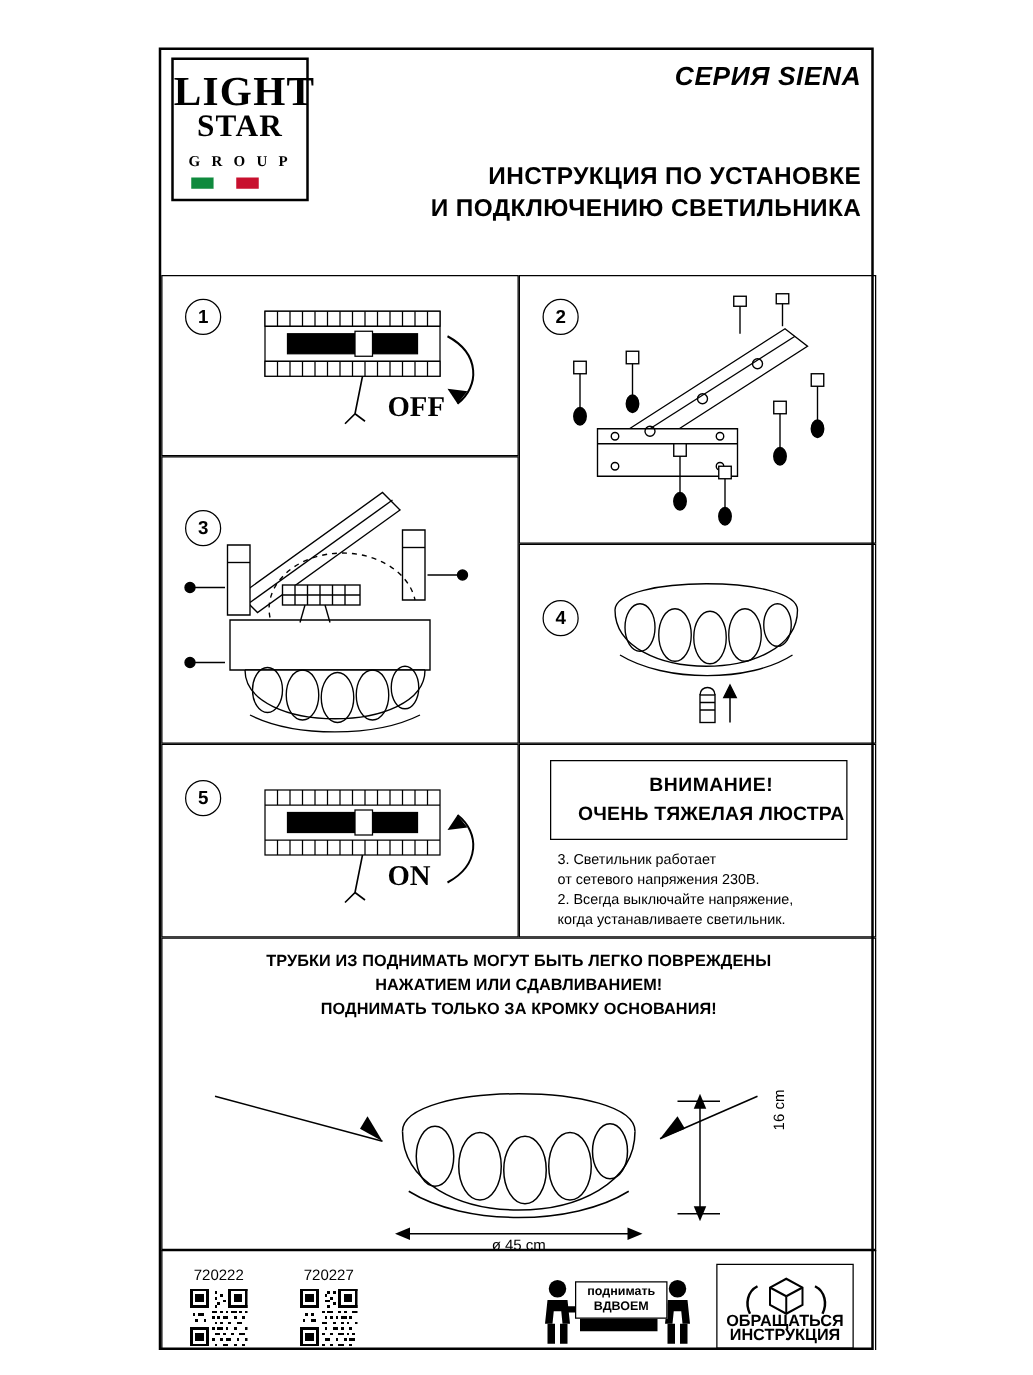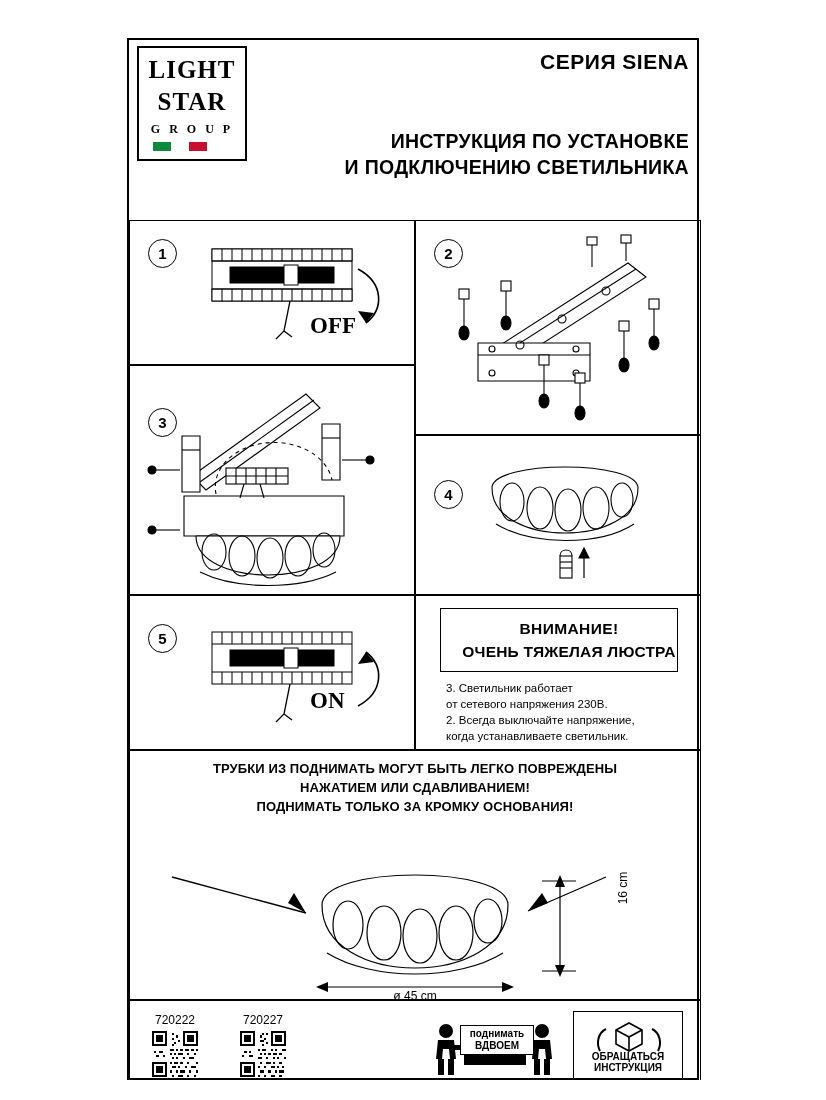--- a/index.html
+++ b/index.html
@@ -50,21 +50,21 @@
     font-family: "Liberation Serif", serif;
     font-weight: bold;
     color: #000;
     letter-spacing: 1px;
     text-align: center;
   }
   .logo-light {
     position: absolute;
     left: 0; right: 0;
     top: 8px;
-    font-size: 25px;
+    font-size: 33px;
   }
   .logo-star {
     position: absolute;
     left: 0; right: 0;
     top: 40px;
     font-size: 25px;
   }
   .logo-group {
     position: absolute;
     left: 0; right: 0;
@@ -78,20 +78,21 @@
     top: 94px;
     width: 54px;
     height: 9px;
     display: flex;
   }
   .flag i { display:block; height: 100%; width: 33.33%; }
 
   .head-line1, .head-line2 {
     position: absolute;
     right: 8px;
+    font-style: italic;
     font-weight: bold;
     font-size: 21px;
     text-align: right;
     letter-spacing: .5px;
   }
   .head-line1 { top: 10px; }
   .head-line2 { top: 40px; }
   .head-title {
     position: absolute;
     right: 8px;
@@ -209,21 +210,21 @@
     left: 443px; top: 10px;
     width: 110px; height: 68px;
     border: 1.5px solid #000;
     box-sizing: border-box;
   }
   .fragile-label {
     position: absolute;
     left: 0; right: 0;
     bottom: 5px;
     text-align: center;
-    font-size: 10px;
+    font-size: 13px;
     font-weight: bold;
     line-height: 11px;
   }
   svg { display: block; }
 </style>
 </head>
 <body>
 
 <div class="page">
   <div class="sheet">

